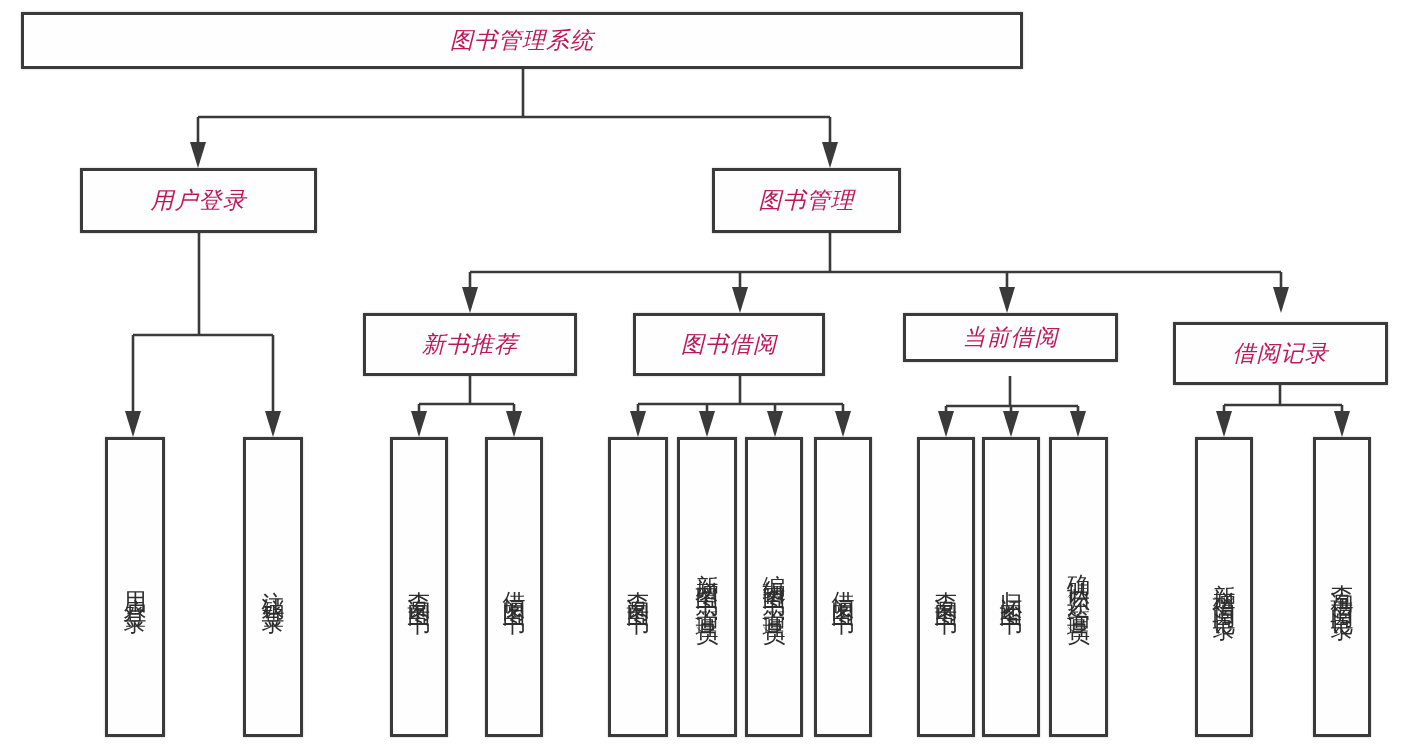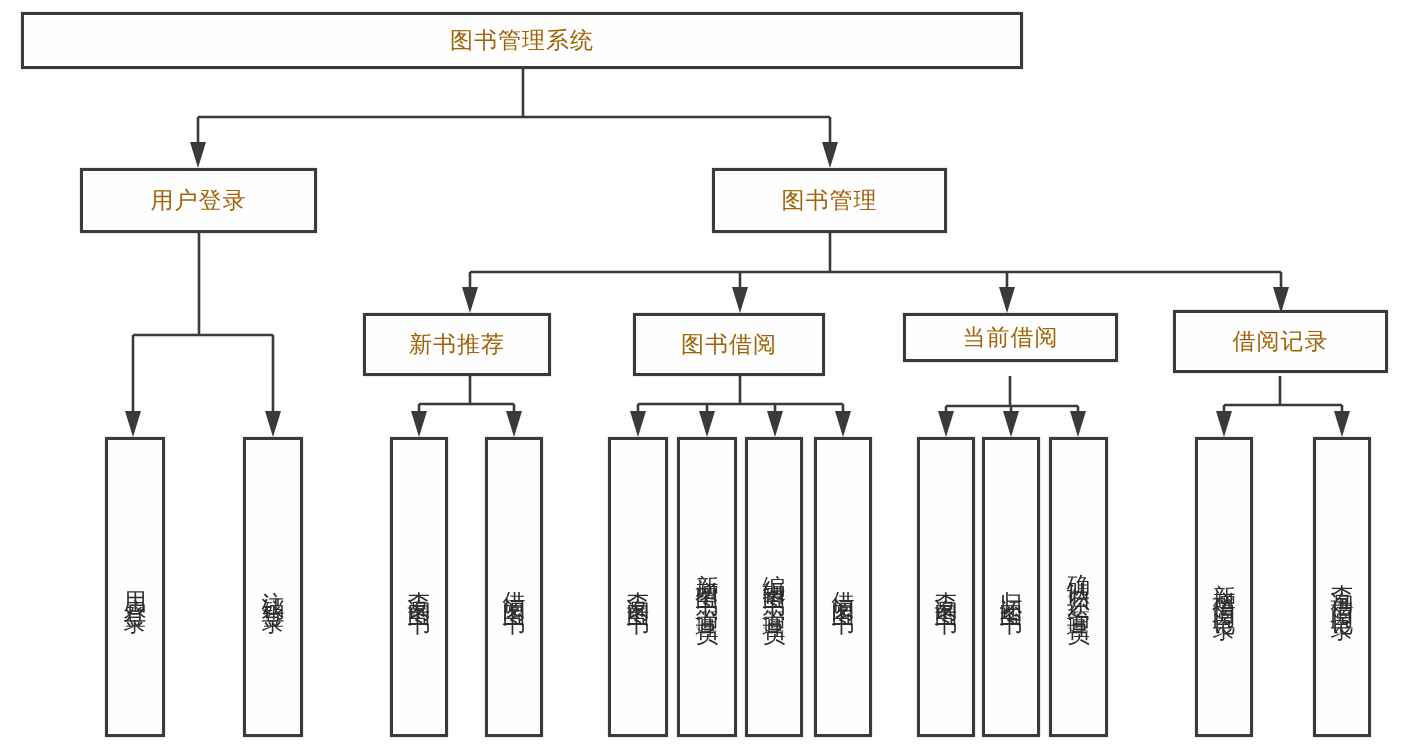--- a/index.html
+++ b/index.html
@@ -15,23 +15,24 @@
     position:absolute;
     box-sizing:border-box;
     background:#fefefe;
     border:3px solid #3a3a3a;
     box-shadow:0 0 2px rgba(0,0,0,0.25);
     display:flex;align-items:center;justify-content:center;
     z-index:2;
   }
   .hbox .label{
     font-size:23px;
-    color:#a16207;
+    color:#be185d;
     letter-spacing:1px;
     white-space:nowrap;
+    font-style:italic;
   }
   .vbox{top:437px;height:300px;}
   .vbox .label{
     writing-mode:vertical-rl;
     text-orientation:mixed;
     font-size:23px;
     color:#2d2d2d;
     letter-spacing:7px;
     line-height:1;
   }
@@ -89,34 +90,34 @@
     </g>
   </svg>
 
   <div class="box hbox" style="left:21px;top:12px;width:1002px;height:57px">
     <span class="label">图书管理系统</span>
   </div>
 
   <div class="box hbox" style="left:80px;top:168px;width:237px;height:65px">
     <span class="label">用户登录</span>
   </div>
-  <div class="box hbox" style="left:712px;top:168px;width:235px;height:65px">
+  <div class="box hbox" style="left:712px;top:168px;width:189px;height:65px">
     <span class="label">图书管理</span>
   </div>
 
-  <div class="box hbox" style="left:363px;top:313px;width:188px;height:63px">
+  <div class="box hbox" style="left:363px;top:313px;width:214px;height:63px">
     <span class="label">新书推荐</span>
   </div>
   <div class="box hbox" style="left:633px;top:313px;width:192px;height:63px">
     <span class="label">图书借阅</span>
   </div>
   <div class="box hbox" style="left:903px;top:313px;width:215px;height:49px">
     <span class="label">当前借阅</span>
   </div>
-  <div class="box hbox" style="left:1173px;top:310px;width:215px;height:63px">
+  <div class="box hbox" style="left:1173px;top:322px;width:215px;height:63px">
     <span class="label">借阅记录</span>
   </div>
 
   <div class="box vbox" style="left:105px;width:60px">
     <span class="label">用户登录</span>
   </div>
   <div class="box vbox" style="left:243px;width:60px">
     <span class="label">注销登录</span>
   </div>
 

